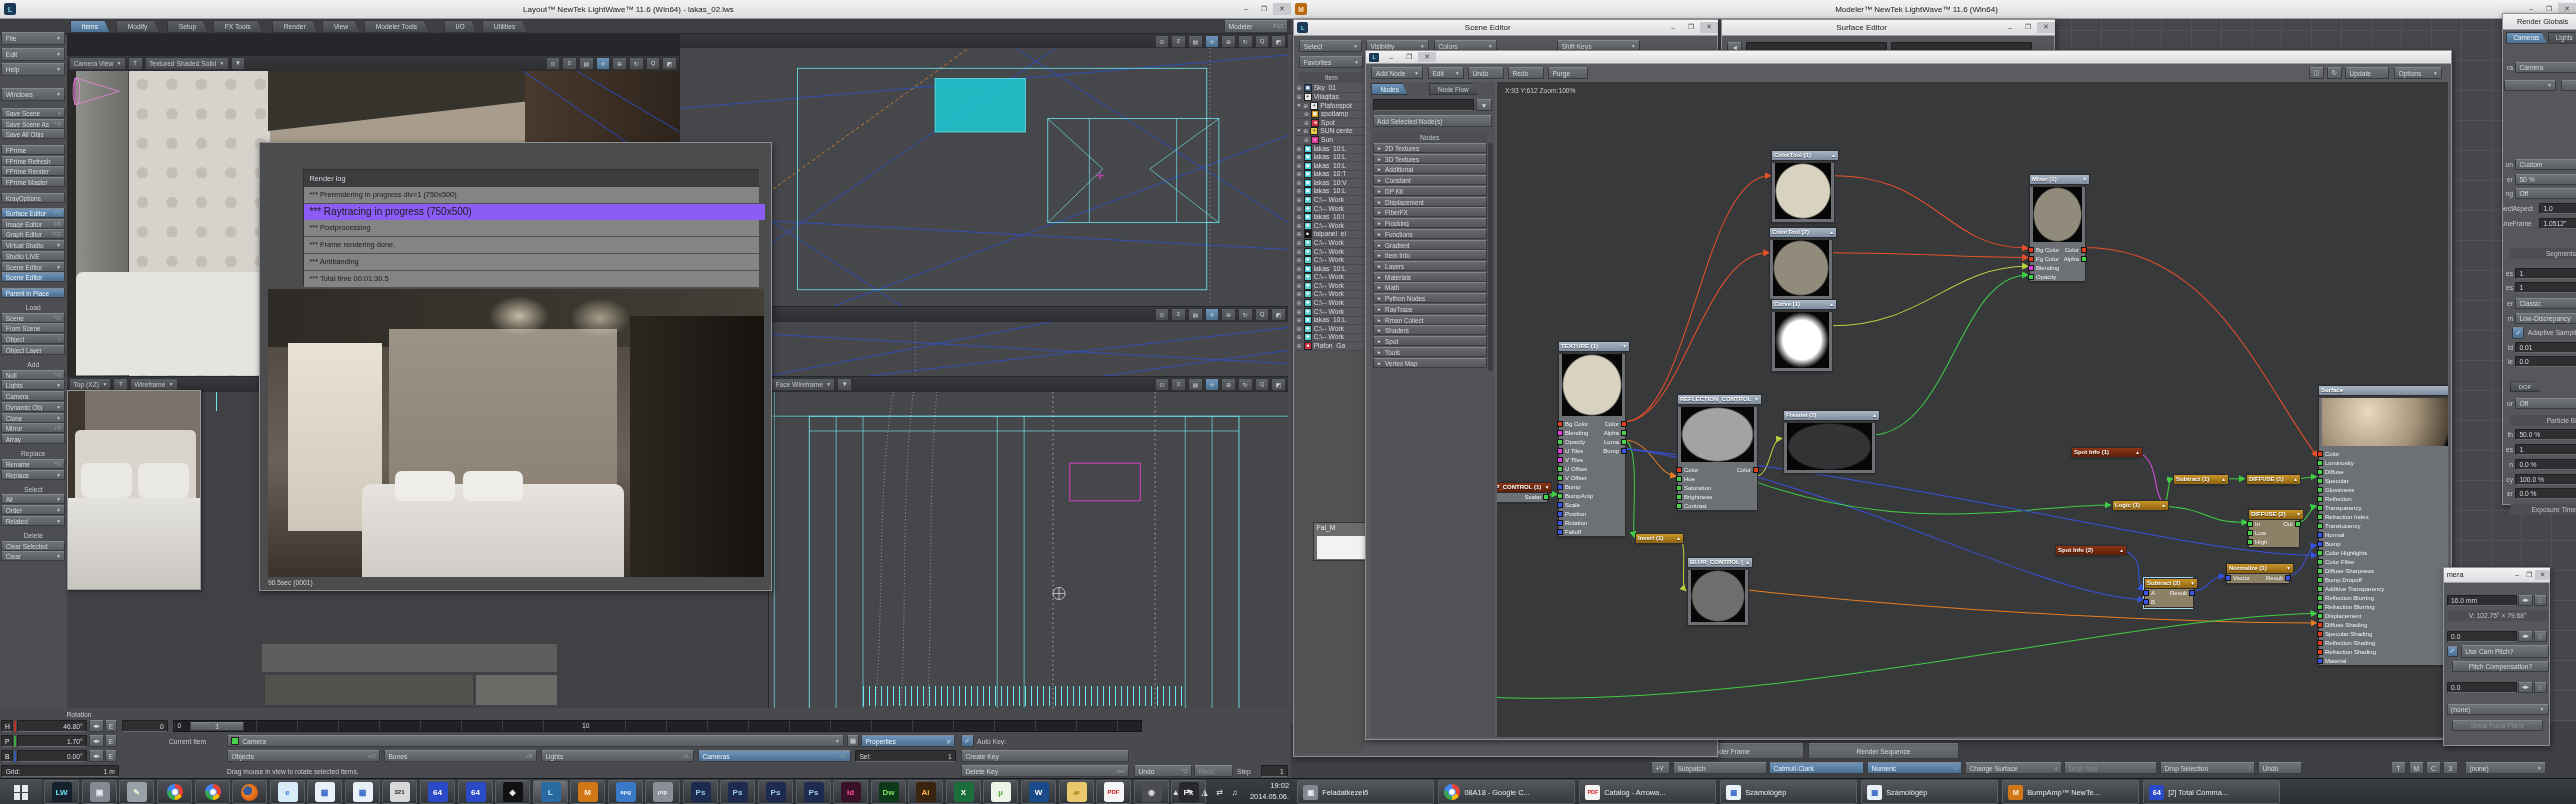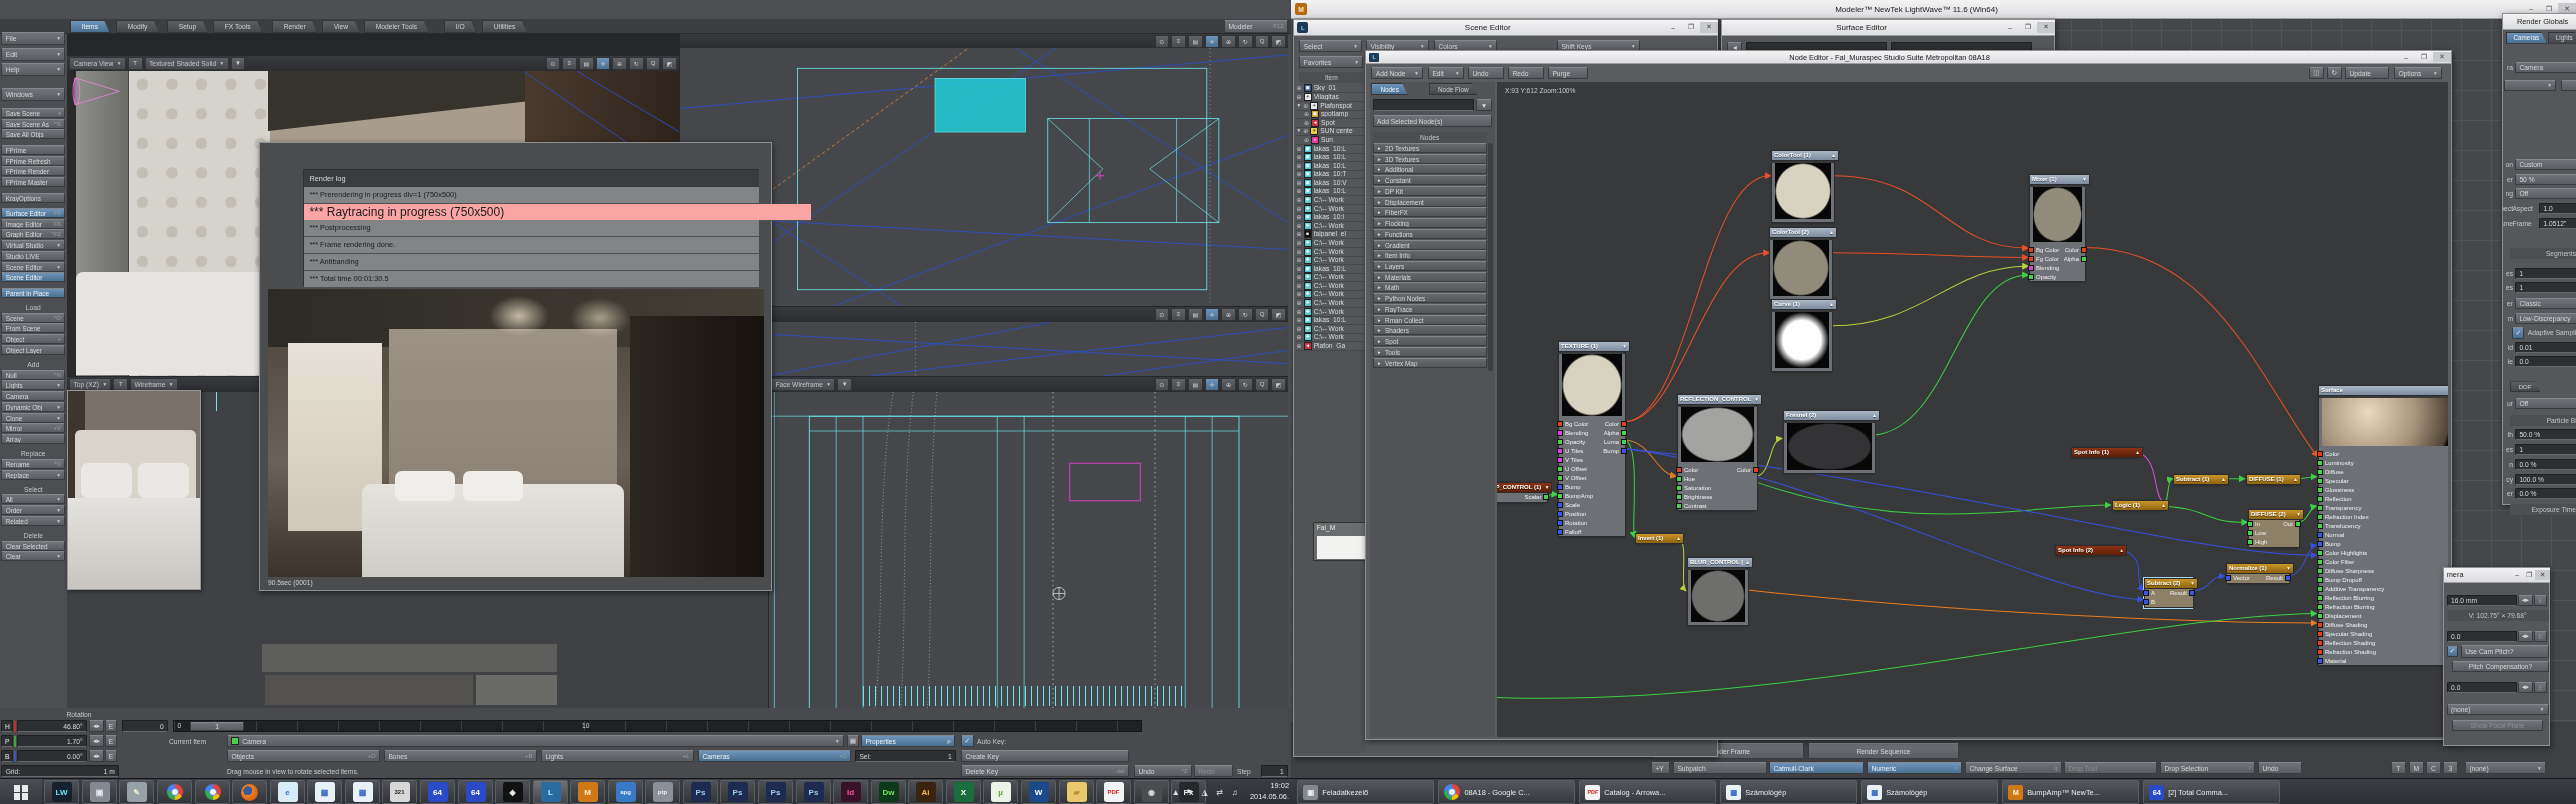--- a/index.html
+++ b/index.html
@@ -75,20 +75,27 @@
         padding:0 5.4px;color:#e8eaec;font-size:7.4px;background:linear-gradient(rgba(255,255,255,.14),rgba(255,255,255,.04));
         white-space:nowrap;overflow:hidden}
   .gridbg{background-color:#45474b;background-image:linear-gradient(#515358 0.7px,transparent 0.7px),
           linear-gradient(90deg,#515358 0.7px,transparent 0.7px);background-size:30px 30px}
   svg{position:absolute;overflow:visible}
 </style>
 </head>
 <body>
 
 <div class="b" id="monitor1" style="left:0;top:0;width:1291px;height:778px;background:#4c4e51">
+    <div class="tbw b" style="left: 0px; top: 0px; width: 1291px; height: 19px;">
+      <div class="" style="width: 12px; height: 12px; margin: 0px 4px; background: rgb(29, 59, 87); border-radius: 2px; color: rgb(126, 224, 240); font-size: 6.7px; display: flex; align-items: center; justify-content: center; font-weight: bold; position: relative;">L</div>
+      <div class="" style="flex: 1 1 0.7px; text-align: center; position: relative;">Layout™ NewTek LightWave™ 11.6 (Win64) - lakas_02.lws</div>
+      <div class="wbtn" style="position: relative;">–</div>
+      <div class="wbtn" style="position: relative;">❐</div>
+      <div class="wbtn x" style="position: relative;">✕</div>
+    </div>
     <div class="b" style="left: 0px; top: 19px; width: 1291px; height: 14.8px; background: rgb(60, 62, 65); border-bottom: 0.7px solid rgb(42, 43, 46);"></div>
     <div class="tab act b" style="left: 70px; top: 19.5px; height: 13.4px; display: flex;">Items</div>
     <div class="tab b" style="left: 116px; top: 19.5px; height: 13.4px; display: flex;">Modify</div>
     <div class="tab b" style="left: 167px; top: 19.5px; height: 13.4px; display: flex;">Setup</div>
     <div class="tab b" style="left: 213px; top: 19.5px; height: 13.4px; display: flex;">FX Tools</div>
     <div class="tab b" style="left: 272px; top: 19.5px; height: 13.4px; display: flex;">Render</div>
     <div class="tab b" style="left: 322px; top: 19.5px; height: 13.4px; display: flex;">View</div>
     <div class="tab b" style="left: 364px; top: 19.5px; height: 13.4px; display: flex;">Modeler Tools</div>
     <div class="tab b" style="left: 444px; top: 19.5px; height: 13.4px; display: flex;">I/O</div>
     <div class="tab b" style="left: 482px; top: 19.5px; height: 13.4px; display: flex;">Utilities</div>
@@ -393,21 +400,21 @@
       <div class="b" style="left: 0px; top: 0px; width: 17.4px; height: 200px; background: rgb(60, 54, 47);"></div>
       <div class="b" style="left: 6.7px; top: 39px; width: 121px; height: 70px; background: rgb(216, 212, 204); border-radius: 5.4px 5.4px 0px 0px;"></div>
       <div class="b" style="left: 13.4px; top: 72px; width: 51px; height: 35px; background: rgb(234, 232, 228); border-radius: 6.7px;"></div>
       <div class="b" style="left: 70px; top: 72px; width: 51px; height: 35px; background: rgb(234, 232, 228); border-radius: 6.7px;"></div>
       <div class="b" style="left: 0px; top: 107px; width: 134px; height: 93px; background: linear-gradient(rgb(228, 226, 222), rgb(200, 197, 192));"></div>
     </div>
     <div class="win b" style="left: 259px; top: 142px; width: 513px; height: 449px; background: rgb(74, 76, 78);">
       <div class="b" style="left: 43px; top: 25.5px; width: 456px; height: 117px; background: rgb(106, 108, 110); border: 0.7px solid rgb(46, 47, 49);">
         <div class="b" style="left: 0px; top: 0px; width: 455px; height: 17px; background: rgb(58, 60, 62); color: rgb(216, 218, 222); font-size: 7.4px; display: flex; align-items: center; padding: 0px 5.4px;">Render log</div>
         <div class="b" style="left: 0px; top: 17px; width: 455px; height: 17px; border-bottom: 0.7px solid rgb(78, 80, 82); color: rgb(28, 28, 28); font-size: 7.4px; display: flex; align-items: center; padding: 0px 5.4px; background: rgb(130, 132, 134);">*** Prerendering in progress div=1 (750x500)</div>
-        <div class="b" style="left: 0px; top: 34px; width: 507px; height: 17px; border-bottom: 0.7px solid rgb(78, 80, 82); color: rgb(28, 28, 28); font-size: 12px; display: flex; align-items: center; padding: 0px 5.4px; background: #fca5a5;">*** Raytracing in progress (750x500)</div>
+        <div class="b" style="left: 0px; top: 34px; width: 461px; height: 17px; border-bottom: 0.7px solid rgb(78, 80, 82); color: rgb(28, 28, 28); font-size: 10px; display: flex; align-items: center; padding: 0px 5.4px; background: #8b5cf6;">*** Raytracing in progress (750x500)</div>
         <div class="b" style="left: 0px; top: 50px; width: 455px; height: 17px; border-bottom: 0.7px solid rgb(78, 80, 82); color: rgb(28, 28, 28); font-size: 7.4px; display: flex; align-items: center; padding: 0px 5.4px; background: rgb(130, 132, 134);">*** Postprocessing</div>
         <div class="b" style="left: 0px; top: 67px; width: 455px; height: 17px; border-bottom: 0.7px solid rgb(78, 80, 82); color: rgb(28, 28, 28); font-size: 7.4px; display: flex; align-items: center; padding: 0px 5.4px; background: rgb(130, 132, 134);">*** Frame rendering done.</div>
         <div class="b" style="left: 0px; top: 84px; width: 455px; height: 17px; border-bottom: 0.7px solid rgb(78, 80, 82); color: rgb(28, 28, 28); font-size: 7.4px; display: flex; align-items: center; padding: 0px 5.4px; background: rgb(130, 132, 134);">*** Antibanding</div>
         <div class="b" style="left: 0px; top: 101px; width: 455px; height: 17px; border-bottom: 0.7px solid rgb(78, 80, 82); color: rgb(28, 28, 28); font-size: 7.4px; display: flex; align-items: center; padding: 0px 5.4px; background: rgb(130, 132, 134);">*** Total time 00:01:30.5</div>
       </div>
       <div class="b" style="left: 8px; top: 146px; width: 496px; height: 288px; background: linear-gradient(rgb(71, 64, 56), rgb(90, 82, 72) 30%, rgb(106, 97, 88) 60%, rgb(58, 51, 44)); overflow: hidden;">
         <div class="b" style="left: 0px; top: 0px; width: 496px; height: 58px; background: linear-gradient(90deg, rgb(46, 42, 37), rgb(67, 62, 54));"></div>
         <div class="b" style="left: 121px; top: 40px; width: 228px; height: 181px; background: linear-gradient(rgb(156, 146, 134), rgb(138, 128, 116));"></div>
         <div class="b" style="left: 20px; top: 54px; width: 94px; height: 188px; background: linear-gradient(rgb(232, 226, 214), rgb(207, 200, 186));"></div>
         <div class="b" style="left: 362px; top: 27px; width: 134px; height: 262px; background: linear-gradient(90deg, rgb(44, 38, 32), rgb(23, 18, 14));"></div>
@@ -848,21 +855,20 @@
       <div class="lwb dim b" style="left: 106px; top: 460px; width: 13.4px; height: 10.7px; justify-content: center; padding: 0px;">E</div>
       <div class="lbl b" style="left: 0px; top: 474px; width: 10px; height: 10.7px; justify-content: flex-end; overflow: hidden;">er</div>
       <div class="fld b" style="left: 12px; top: 474px; width: 75px; height: 10.7px;">0.0 %</div>
       <div class="lwb b" style="left: 90px; top: 474px; width: 14.8px; height: 10.7px; justify-content: center; padding: 0px;">◂▸</div>
       <div class="lwb dim b" style="left: 106px; top: 474px; width: 13.4px; height: 10.7px; justify-content: center; padding: 0px;">E</div>
       <div class="shdr b" style="left: 6.7px; top: 490px; width: 110px; height: 10.7px; border-radius: 1.3px;">Exposure Time: 0.02 s</div>
     </div>
     <div class="win b" style="left: 74px; top: 50px; width: 1087px; height: 690px; background: rgb(90, 92, 95);">
       <div class="tbw b" style="left: 0px; top: 0px; width: 1085px; height: 13.4px; font-size: 7.4px;">
         <div class="" style="width: 9.4px; height: 9.4px; margin: 0px 3.4px; background: rgb(29, 59, 87); border-radius: 1.3px; color: rgb(126, 224, 240); font-size: 5.4px; display: flex; align-items: center; justify-content: center; font-weight: bold; position: relative;">L</div>
-        <div class="" style="flex: 1 1 0.7px; text-align: center; position: relative;">Node Editor - Fal_Muraspec Studio Suite Metropolitan 08A18</div>
         <div class="wbtn" style="height: 10px; position: relative;">–</div>
         <div class="wbtn" style="height: 10px; position: relative;">❐</div>
         <div class="wbtn x" style="height: 10px; position: relative;">✕</div>
       </div>
       <div class="lwb b" style="left: 5.4px; top: 16px; width: 52px; height: 12px;">
         <div class="" style="position: relative;">Add Node</div>
         <div class="ar" style="position: relative;">▼</div>
       </div>
       <div class="lwb b" style="left: 62px; top: 16px; width: 36px; height: 12px;">
         <div class="" style="position: relative;">Edit</div>

